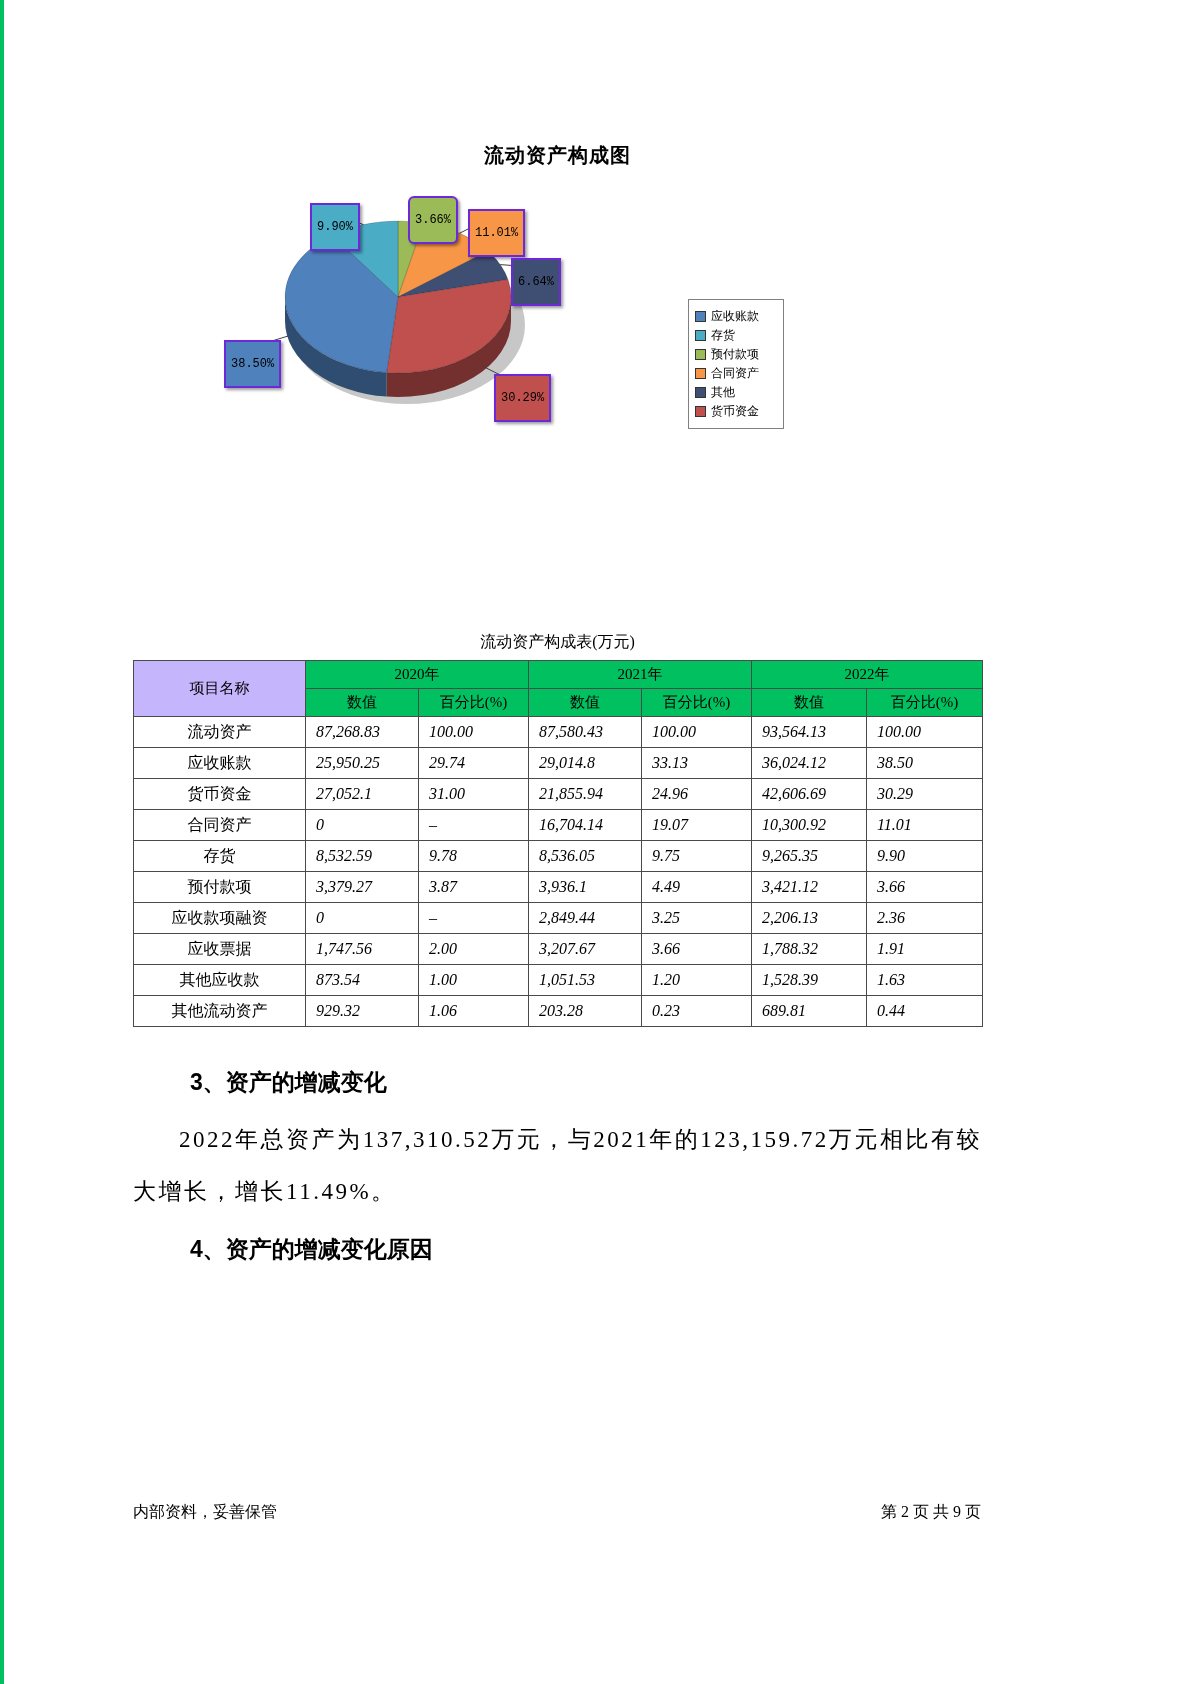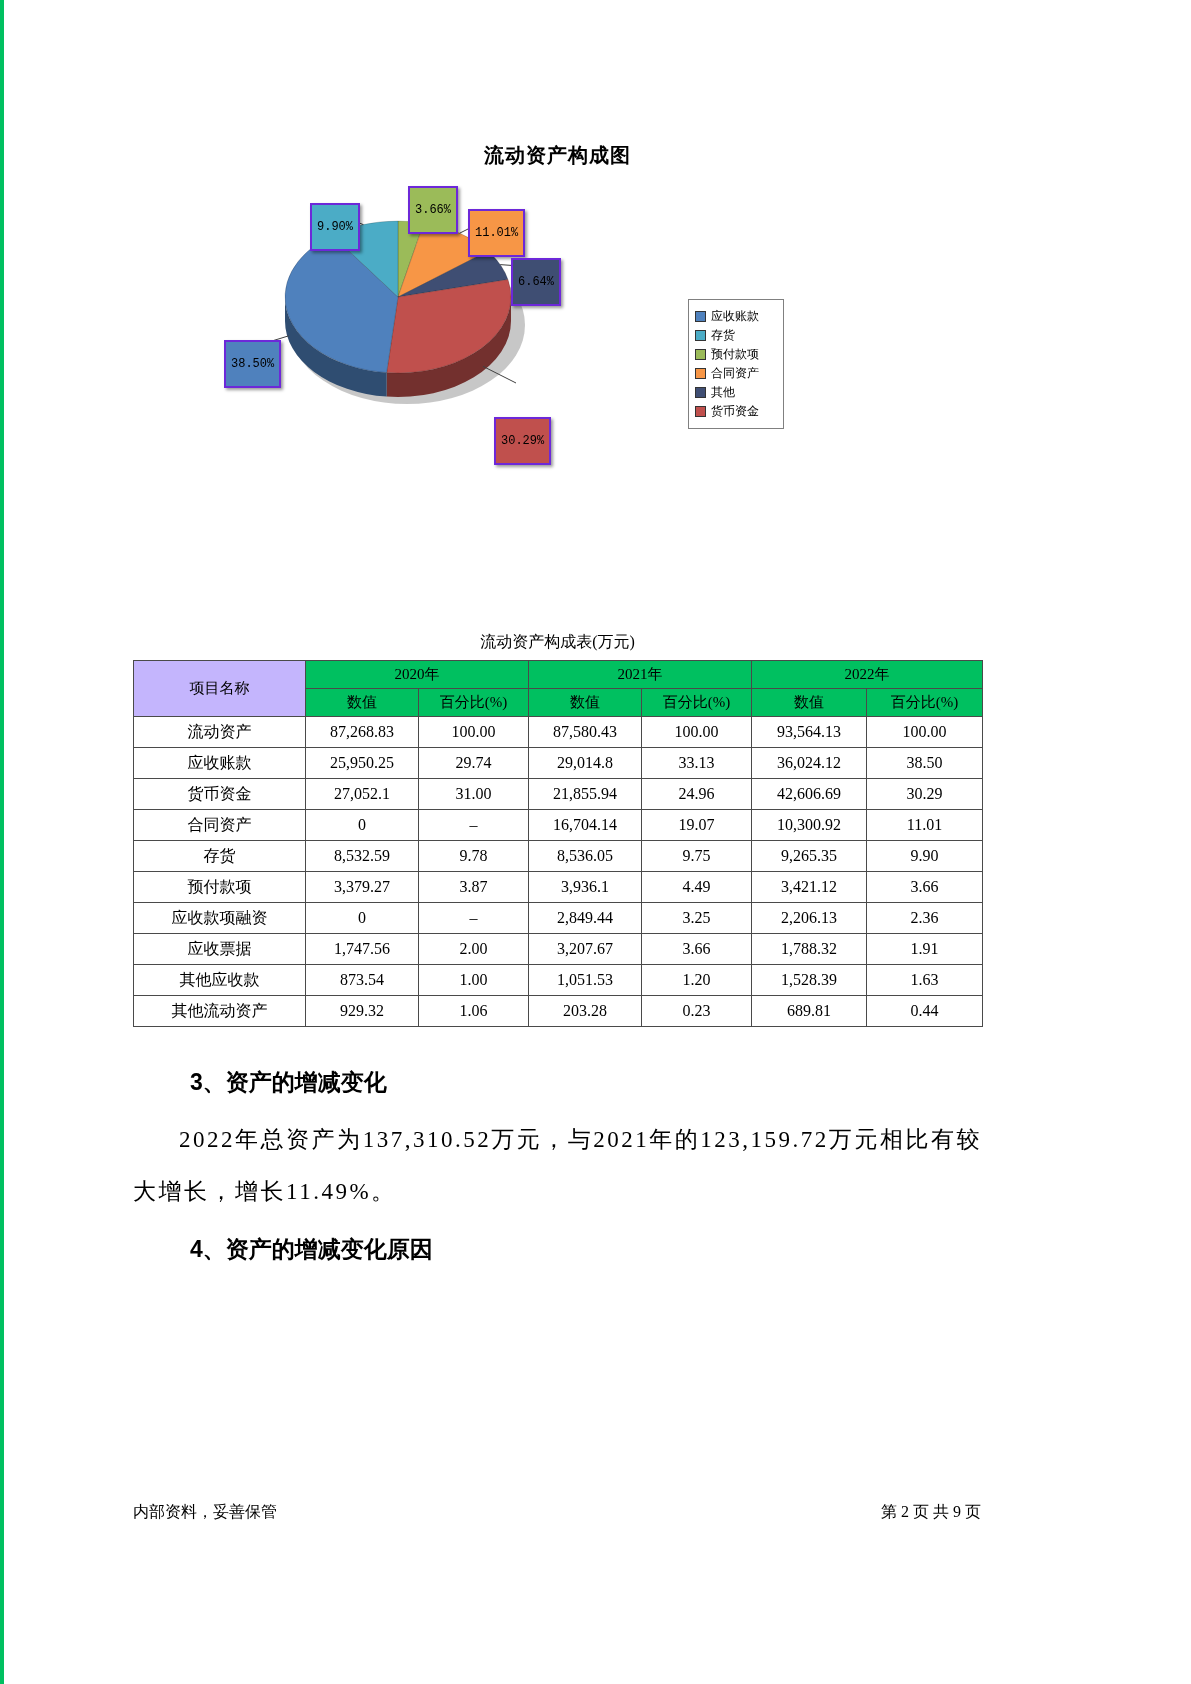--- a/index.html
+++ b/index.html
@@ -31,21 +31,21 @@
 
   .table-title { position:absolute; left:133px; top:632px; width:849px; text-align:center; font-size:16px; }
   .assets-table {
     position:absolute; left:133px; top:660px; width:849px;
     border-collapse:collapse; table-layout:fixed;
   }
   .assets-table th, .assets-table td { border:1px solid #4a4a4a; overflow:hidden; }
   .assets-table th { font-weight:normal; font-size:15px; text-align:center; height:28px; padding:0 2px; }
   .assets-table td { font-size:16px; height:31px; padding:0 10px; }
   td.cell-name { text-align:center; }
-  td.cell-num  { text-align:center; }
+  td.cell-num  { text-align:left;font-style:italic; }
 
   .text-block { position:absolute; left:133px; top:1066px; width:849px; }
   .section-heading {
     font-family:"Liberation Sans", sans-serif; font-weight:bold; font-size:23px;
     line-height:32px; padding-left:57px;
   }
   .section-heading + .section-heading, .h4-gap { margin-top:14px; }
   .body-para {
     font-size:23px; line-height:2.28; text-indent:2em; text-align:justify;
     letter-spacing:2.5px; margin-top:16px; margin-bottom:14px;
@@ -72,24 +72,24 @@
         <path d="M 218 112 L 327.97646768254975 94.53687462860381 A 113 76 0 0 1 206.65912622181273 187.6162772905788 Z" fill="#C0504D" stroke="rgba(0,0,0,0.28)" stroke-width="0.6"></path>
         <path d="M 218 112 L 206.65912622181273 187.6162772905788 A 113 76 0 0 1 152.15597579745094 50.23524350308485 Z" fill="#4F81BD" stroke="rgba(0,0,0,0.28)" stroke-width="0.6"></path>
         <path d="M 218 112 L 152.15597579745094 50.23524350308485 A 113 76 0 0 1 217.99999999999997 36 Z" fill="#4BACC6" stroke="rgba(0,0,0,0.28)" stroke-width="0.6"></path>
         <line x1="250" y1="20" x2="230.9643879008864" y2="36.50184196928447" stroke="#404040" stroke-width="1"></line>
         <line x1="310" y1="33" x2="279.53428635171764" y2="48.25670256619914" stroke="#404040" stroke-width="1"></line>
         <line x1="353" y1="82" x2="320.21520642107157" y2="79.59757274143631" stroke="#404040" stroke-width="1"></line>
         <line x1="336" y1="198" x2="302.9735008979742" y2="181.2983135116109" stroke="#404040" stroke-width="1"></line>
         <line x1="66" y1="164" x2="108.81981456516623" y2="150.79336150426855" stroke="#404040" stroke-width="1"></line>
         <line x1="152" y1="27" x2="183.41887643269948" y2="39.64628035212857" stroke="#404040" stroke-width="1"></line>
       </svg>
-  <div class="pie-label" style="left: 228px; top: 1px; background: rgb(155, 187, 89);">3.66%</div>
+  <div class="pie-label" style="left: 228px; top: 11px; background: rgb(155, 187, 89); border-radius: 6px;">3.66%</div>
       <div class="pie-label" style="left: 288px; top: 24px; background: rgb(247, 150, 70);">11.01%</div>
       <div class="pie-label" style="left: 331px; top: 73px; background: rgb(63, 78, 115);">6.64%</div>
-      <div class="pie-label" style="left: 314px; top: 189px; background: rgb(192, 80, 77); margin-top: 43px;">30.29%</div>
+      <div class="pie-label" style="left: 314px; top: 189px; background: rgb(192, 80, 77);">30.29%</div>
       <div class="pie-label" style="left: 44px; top: 155px; background: rgb(79, 129, 189);">38.50%</div>
       <div class="pie-label" style="left: 130px; top: 18px; background: rgb(75, 172, 198);">9.90%</div>
     </div>
 
   <div class="legend" id="legend">
       <div class="legend-item">
         <span class="legend-swatch" style="background: rgb(79, 129, 189);"></span>
         <span class="legend-label">应收账款</span>
       </div>
       <div class="legend-item">

